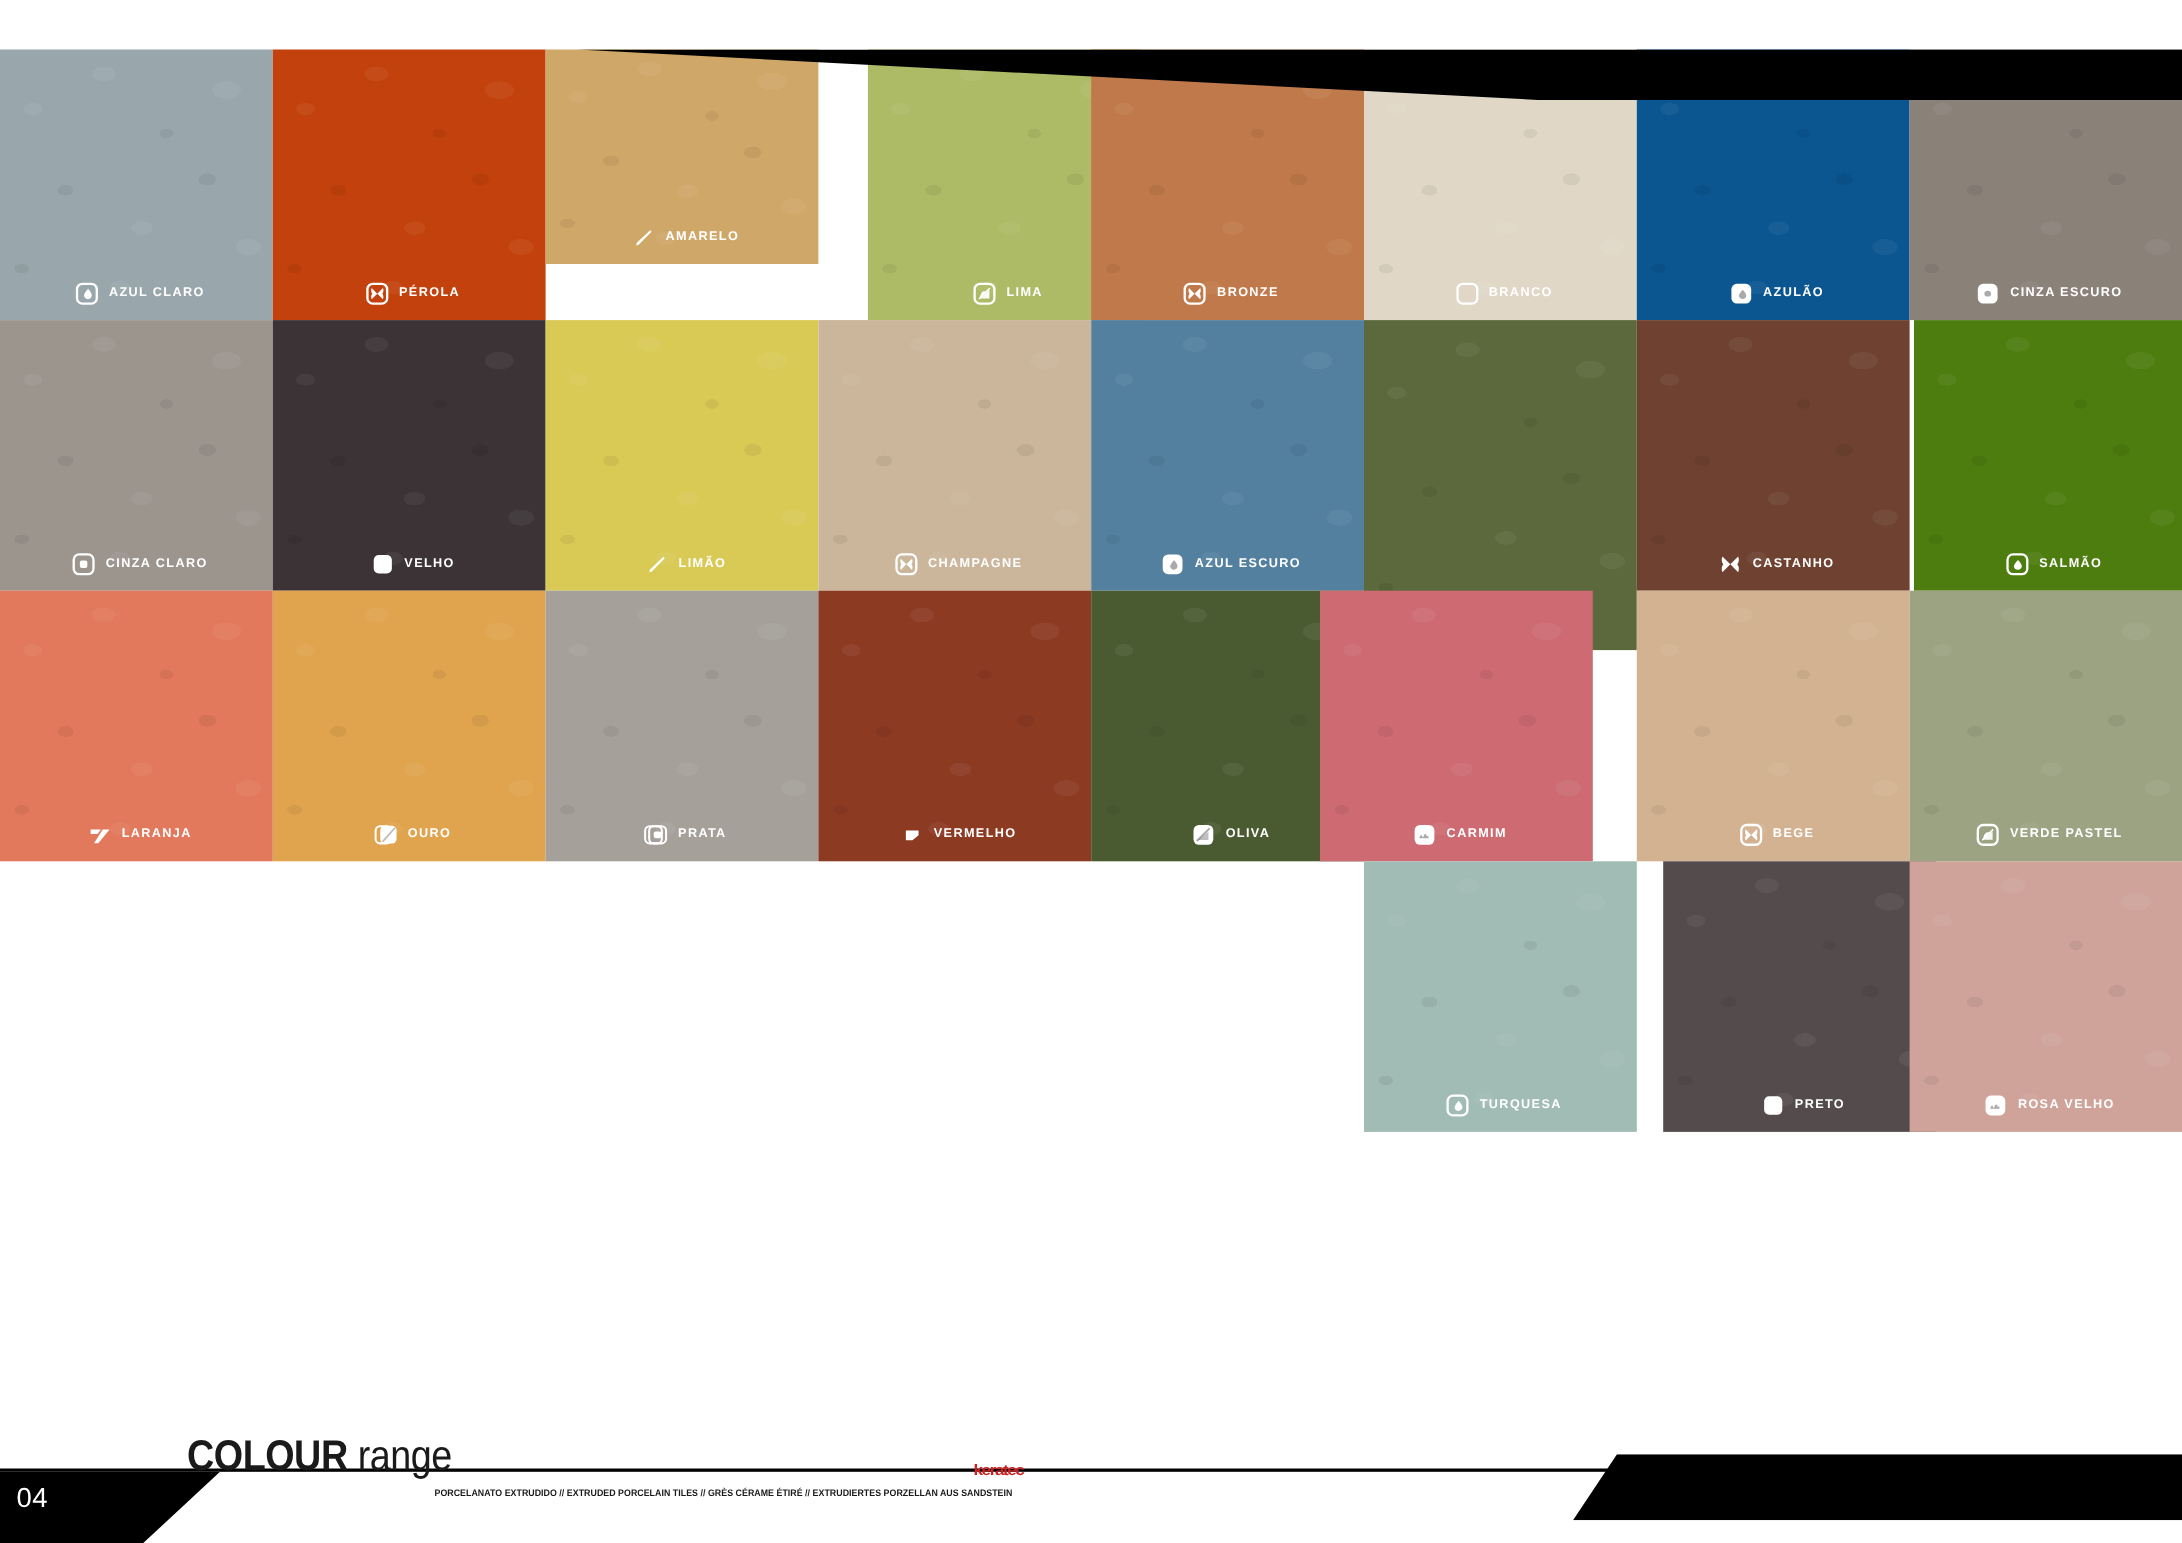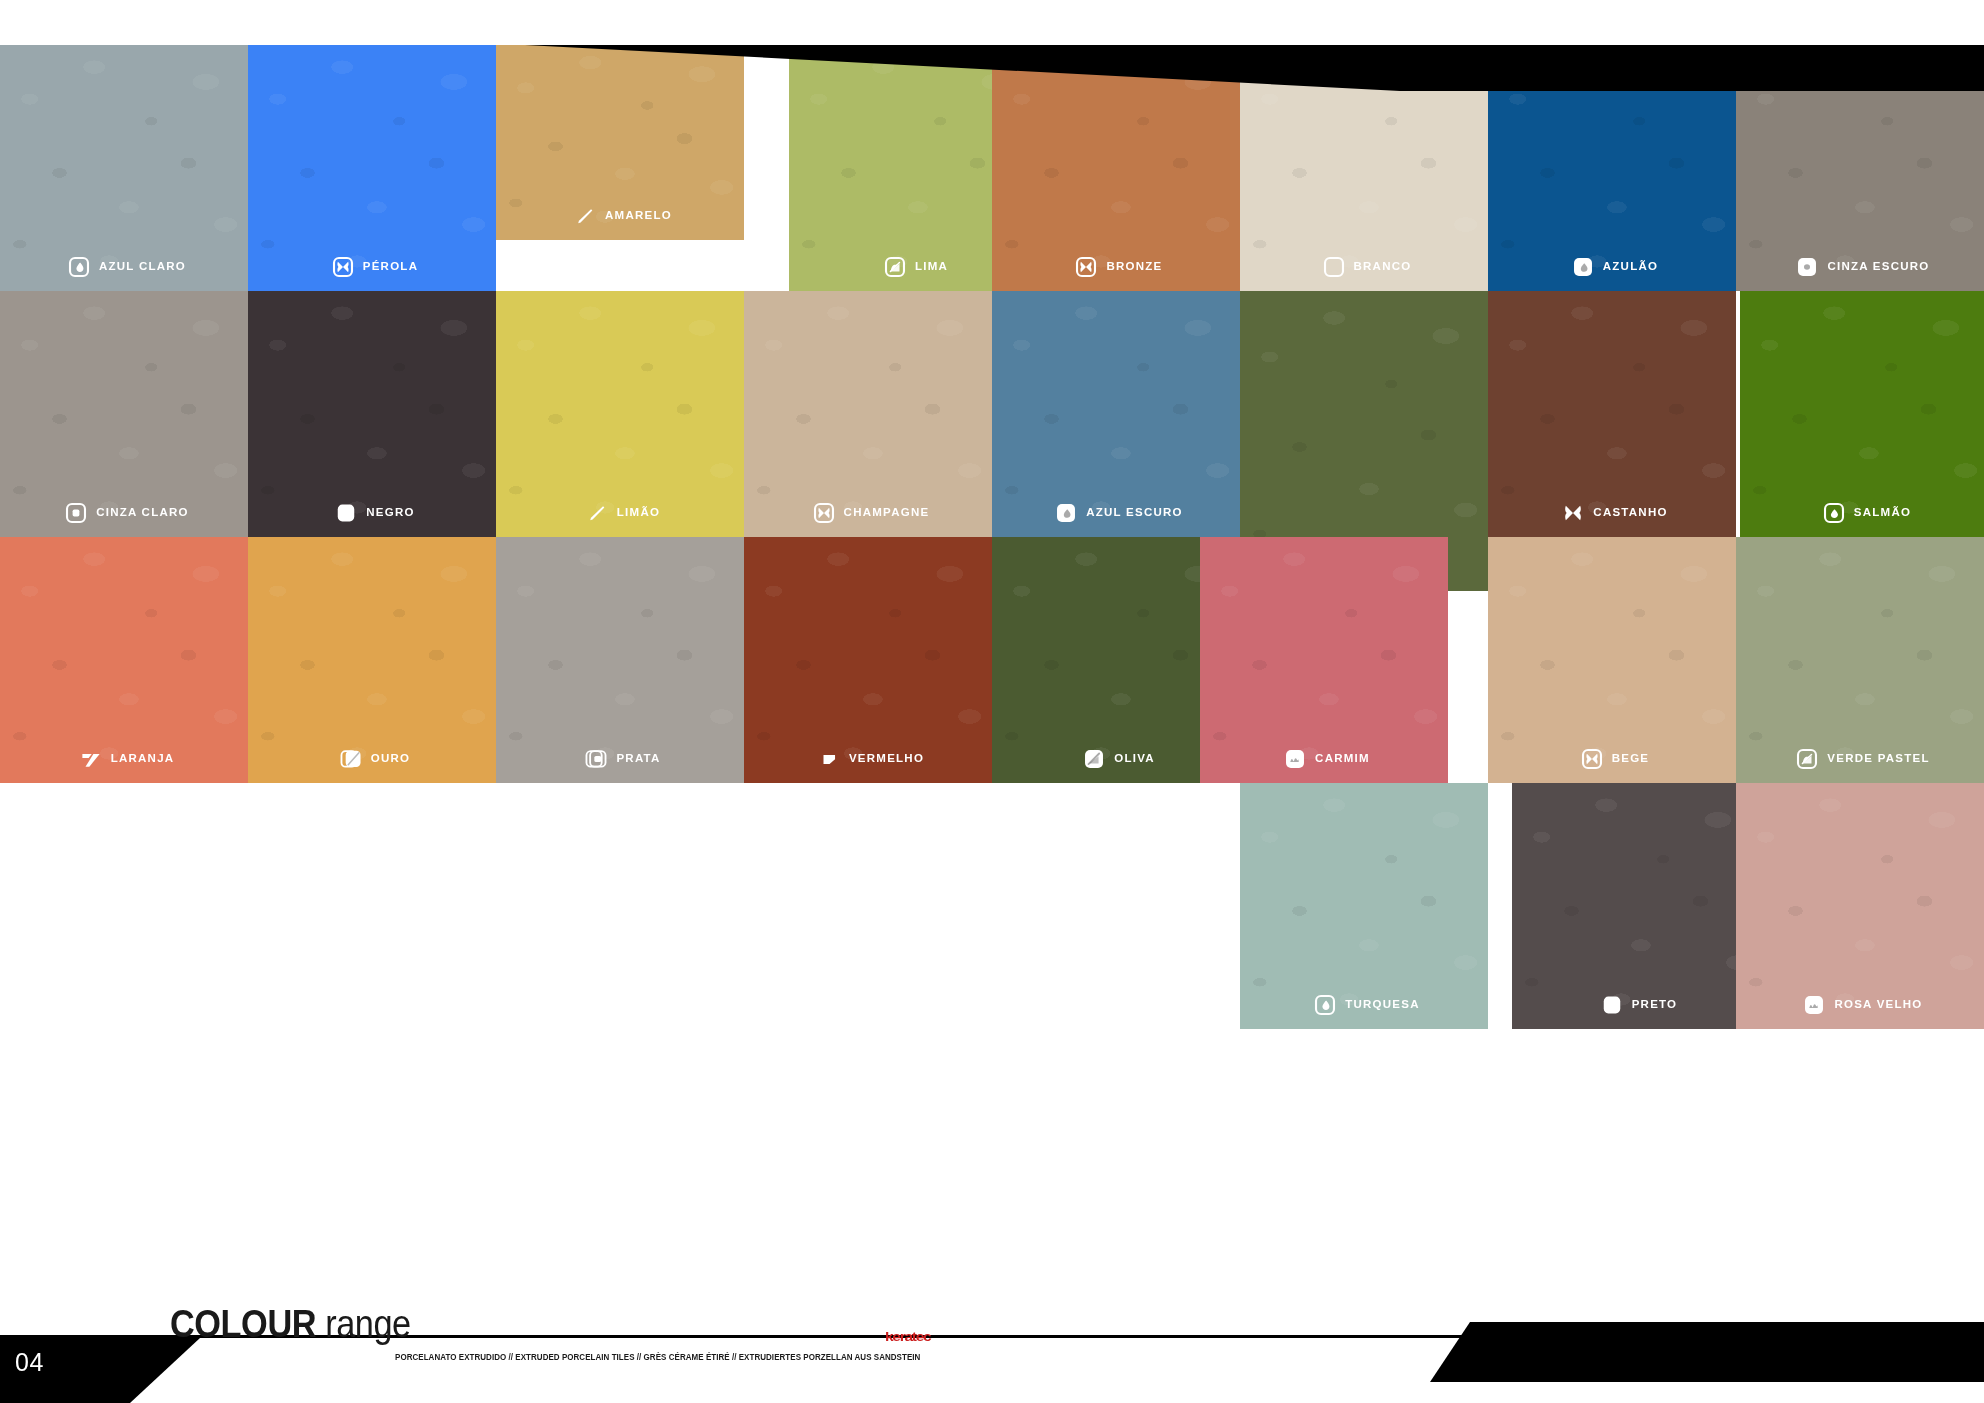--- a/index.html
+++ b/index.html
@@ -144,21 +144,21 @@
         <div class="tile-label">
           <span style="width: 22px; height: 22px; flex: 0 0 22px; line-height: 0;">
             <svg class="tile-icon" viewBox="0 0 24 24" fill="none">
               <rect x="2.2" y="2.2" width="19.6" height="19.6" rx="5.4" ry="5.4" stroke="#ffffff" stroke-width="2.3" fill="none"></rect>
               <path d="M13.2 7.2 C13.2 7.2 9.2 11.3 9.2 13.9 c0 2.2 1.9 3.5 3.8 3.5 c2.1 0 3.8-1.5 3.8-3.6 C16.8 11 13.2 7.2 13.2 7.2 Z" fill="#ffffff"></path>
             </svg>
           </span>
           <span class="tile-name">AZUL CLARO</span>
         </div>
       </div>
-      <div class="tile" style="left: 248px; top: 0px; width: 248px; height: 246px; background: #3b82f6;">
+      <div class="tile" style="left: 248px; top: 0px; width: 248px; height: 246px; background: #c2410c;">
         <div class="tile-texture"></div>
         <div class="tile-label">
           <span style="width: 22px; height: 22px; flex: 0 0 22px; line-height: 0;">
             <svg class="tile-icon" viewBox="0 0 24 24" fill="none">
               <rect x="2.2" y="2.2" width="19.6" height="19.6" rx="5.4" ry="5.4" stroke="#ffffff" stroke-width="2.3" fill="none"></rect>
               <path d="M12 12 L6.4 6.4 C5.6 8.6 5.8 10.6 7.0 12 C5.8 13.4 5.6 15.4 6.4 17.6 L12 12 L17.6 17.6 C18.4 15.4 18.2 13.4 17.0 12 C18.2 10.6 18.4 8.6 17.6 6.4 Z" fill="#ffffff"></path>
             </svg>
           </span>
           <span class="tile-name">PÉROLA</span>
         </div>
@@ -248,21 +248,21 @@
         </div>
       </div>
       <div class="tile" style="left: 248px; top: 246px; width: 248px; height: 246px; background: rgb(59, 51, 54);">
         <div class="tile-texture"></div>
         <div class="tile-label">
           <span style="width: 22px; height: 22px; flex: 0 0 22px; line-height: 0;">
             <svg class="tile-icon" viewBox="0 0 24 24" fill="none">
               <rect x="3.0" y="2.8" width="18" height="18.4" rx="5.0" ry="5.0" fill="#ffffff"></rect>
             </svg>
           </span>
-          <span class="tile-name">NEGRO</span>
+          <span class="tile-name">VELHO</span>
         </div>
       </div>
       <div class="tile" style="left: 496px; top: 246px; width: 248px; height: 246px; background: rgb(217, 202, 86);">
         <div class="tile-texture"></div>
         <div class="tile-label">
           <span style="width: 22px; height: 22px; flex: 0 0 22px; line-height: 0;">
             <svg class="tile-icon" viewBox="0 0 24 24" fill="none">
               <path d="M18.6 4.6 L20.0 6.1 L7.2 19.1 L4.6 19.9 L5.4 17.2 Z" fill="#ffffff"></path>
             </svg>
           </span>

